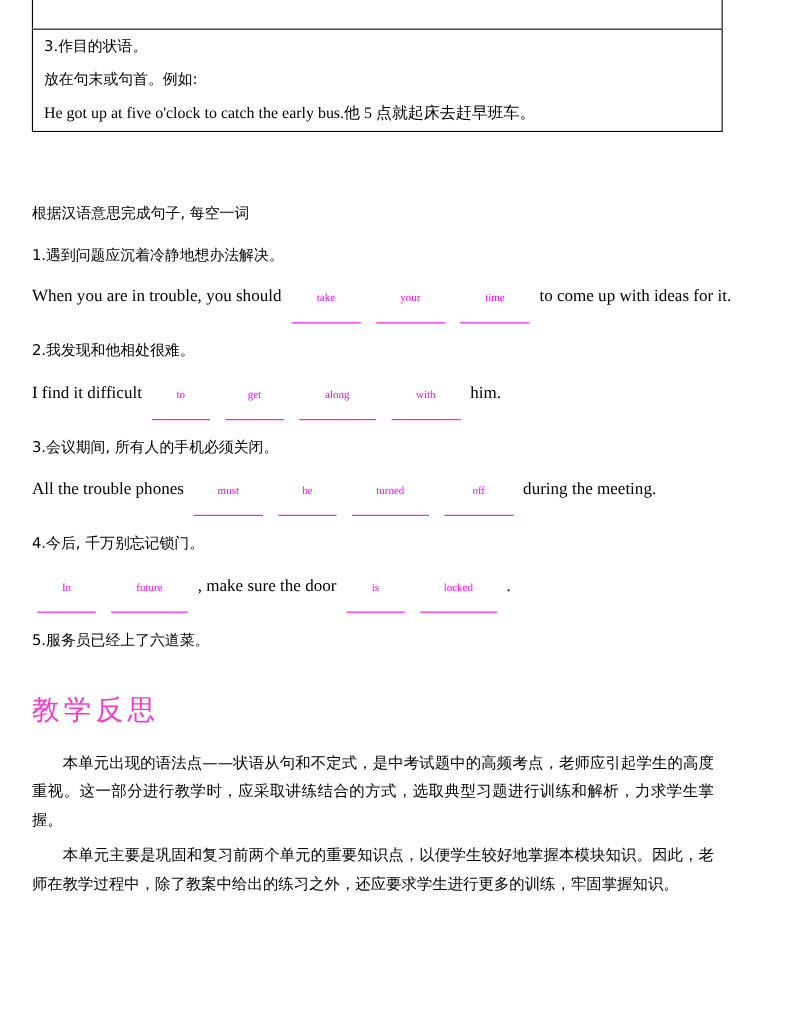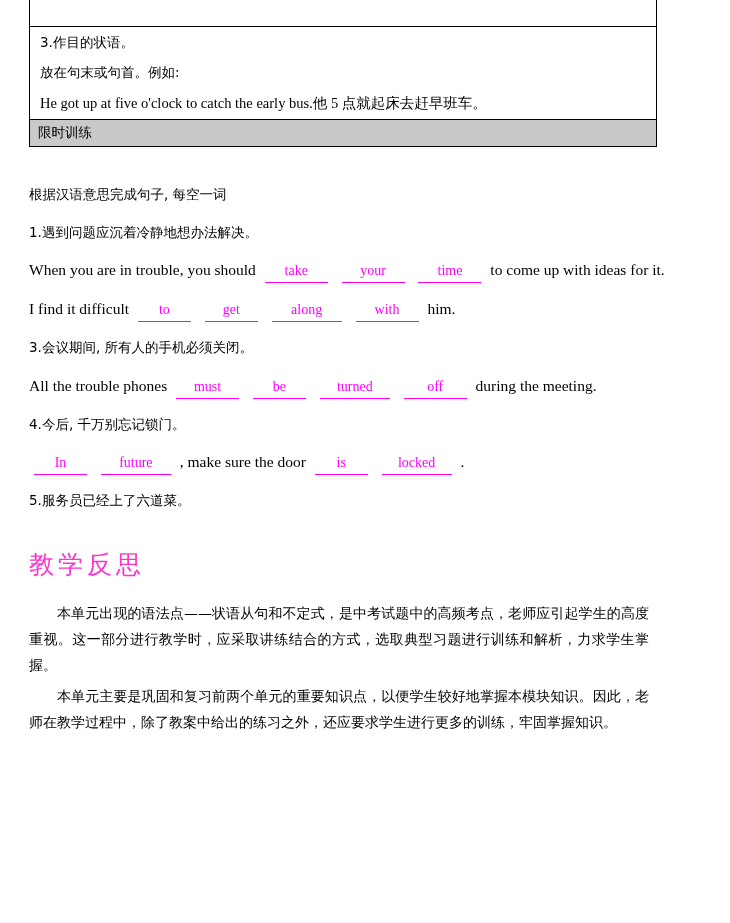--- a/index.html
+++ b/index.html
@@ -81,24 +81,24 @@
     margin: 0;
     padding: 7px 0 7px 0;
     line-height: 1.5;
     white-space: nowrap;
   }
   .blank {
     color: #ff00ff;
     border-bottom: 1px solid #ff00ff;
     display: inline-block;
     text-align: center;
-    padding: 0 4px 1px 4px;
+    padding: 0 4px 14px 4px;
     margin: 0 5px;
     font-family: "Liberation Serif", serif;
-    font-size: 14px;
+    font-size: 10px;
   }
   .w45 { min-width: 45px; }
   .w55 { min-width: 55px; }
   .w62 { min-width: 62px; }
   .w70 { min-width: 70px; }
   .reflect-title {
     color: #ff33cc;
     font-family: "DejaVu Sans", sans-serif;
     font-size: 25px;
     letter-spacing: 4px;
@@ -120,36 +120,36 @@
 <body>
 
 <div class="page">
 
   <div class="top-strip"></div>
 
   <div class="grammar-box">
     <div class="gb-line cn">3.作目的状语。</div>
     <div class="gb-line cn">放在句末或句首。例如:</div>
     <div class="gb-line mix">He got up at five o'clock to catch the early bus.他 5 点就起床去赶早班车。</div>
-    <div class="section-header">限时训练</div>
   </div>
 
   <div class="body-area">
 
     <p class="cn">根据汉语意思完成句子, 每空一词</p>
 
     <p class="cn">1.遇到问题应沉着冷静地想办法解决。</p>
     <p class="en">
       <span>When you are in trouble, you should</span>
       <span class="blank w55">take</span>
       <span class="blank w55">your</span>
       <span class="blank w55">time</span>
       <span>to come up with ideas for it.</span>
     </p>
 
+    <p class="cn">2.我发现和他相处很难。</p>
     <p class="en">
       <span>I find it difficult</span>
       <span class="blank w45">to</span>
       <span class="blank w45">get</span>
       <span class="blank w62">along</span>
       <span class="blank w55">with</span>
       <span>him.</span>
     </p>
 
     <p class="cn">3.会议期间, 所有人的手机必须关闭。</p>

